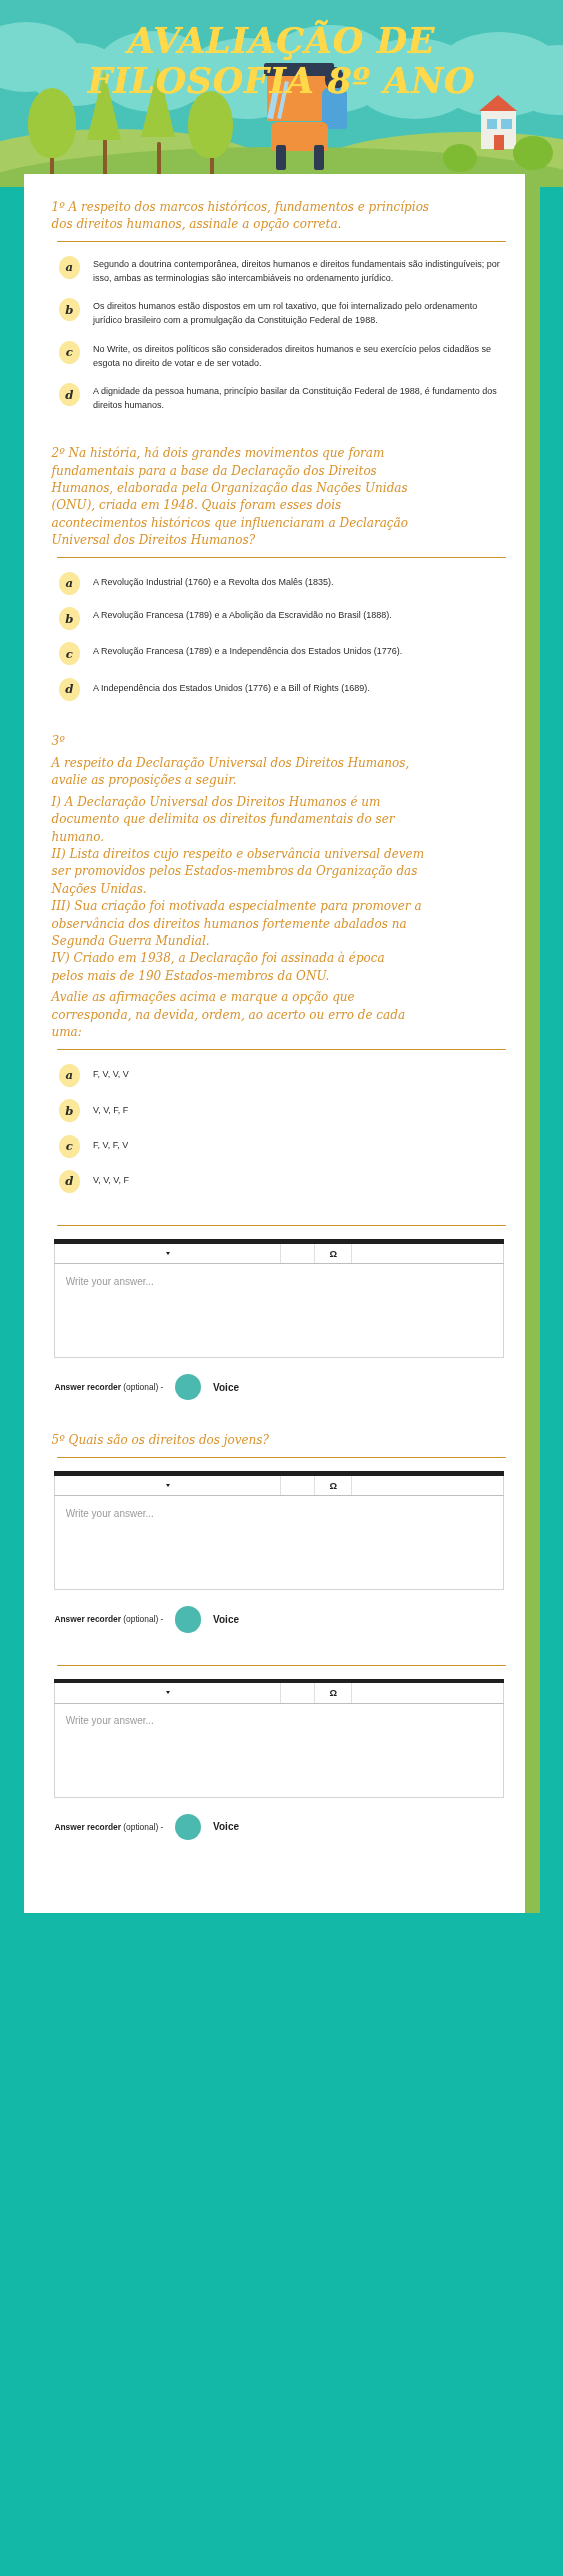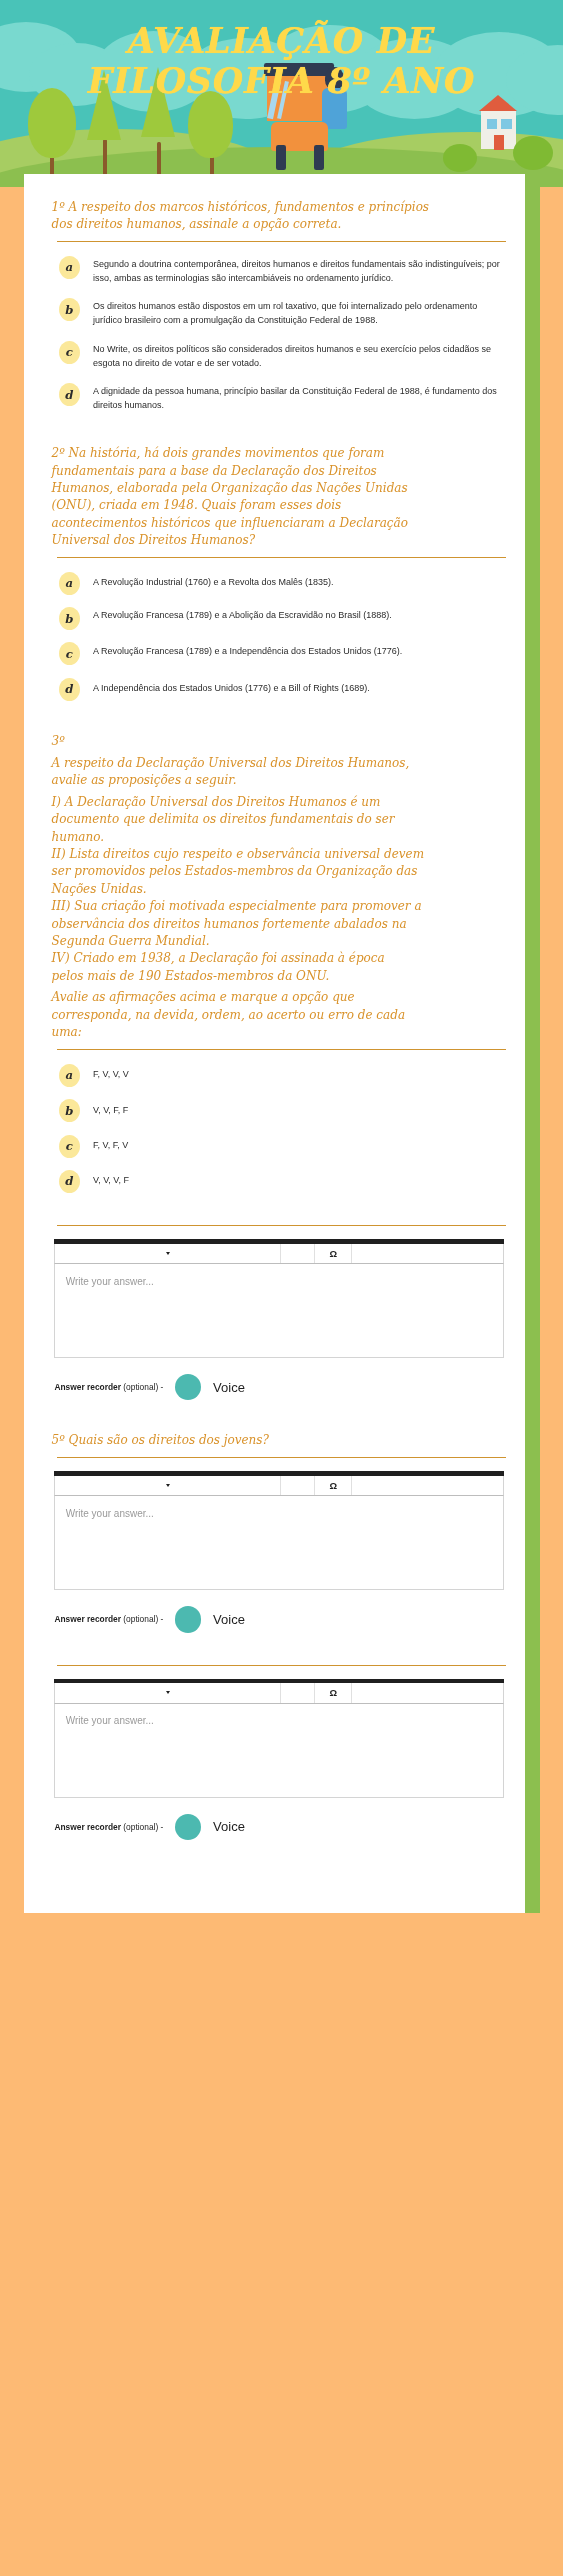--- a/index.html
+++ b/index.html
@@ -5,21 +5,21 @@
   * { box-sizing: border-box; margin: 0; padding: 0; }
   html, body {
     width: 563px;
     background: #8cbf4f;
     font-family: "Liberation Sans", sans-serif;
   }
   .page {
     position: relative;
     width: 563px;
     min-height: 2576px;
-    background: #fdba74;
+    background: #14b8a6;
     overflow: hidden;
   }
 
   
   .scene {
     position: relative;
     width: 563px;
     height: 187px;
     background: #49c3b8;
     overflow: hidden;
@@ -187,21 +187,21 @@
     margin: 16px 0 0 2.9px;
   }
   .rec-label { font-size: 8.4px; font-weight: 700; color: #1f1f1f; }
   .rec-label .light { font-weight: 400; }
   .rec-btn {
     width: 26.4px; height: 26.4px;
     border-radius: 50%;
     background: #4cb9b0;
     margin: 0 11.7px;
   }
-  .rec-voice { font-size: 13px; font-weight: 400; color: #1f1f1f; }
+  .rec-voice { font-size: 10px; font-weight: 700; color: #1f1f1f; }
 
   .bottom-pad { height: 57px; }
 </style>
 </head>
 <body>
 
 <div class="page">
 
   <div class="scene">
 

